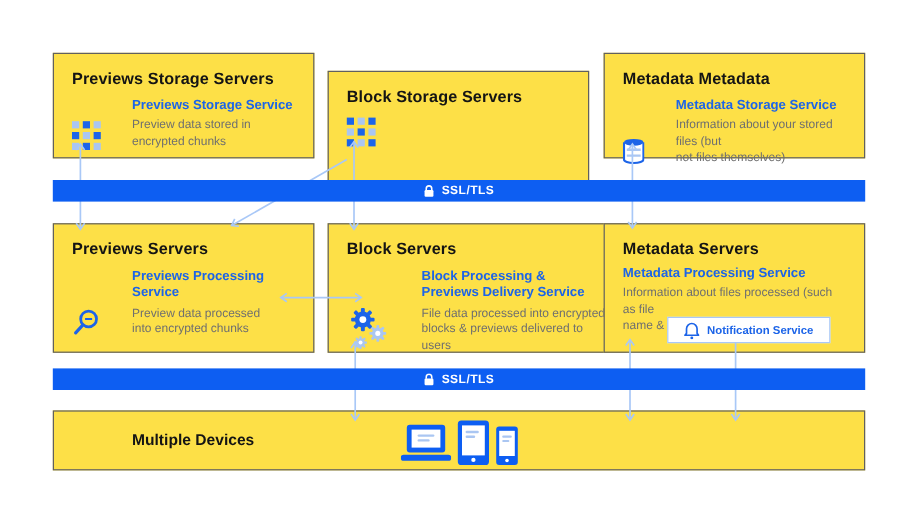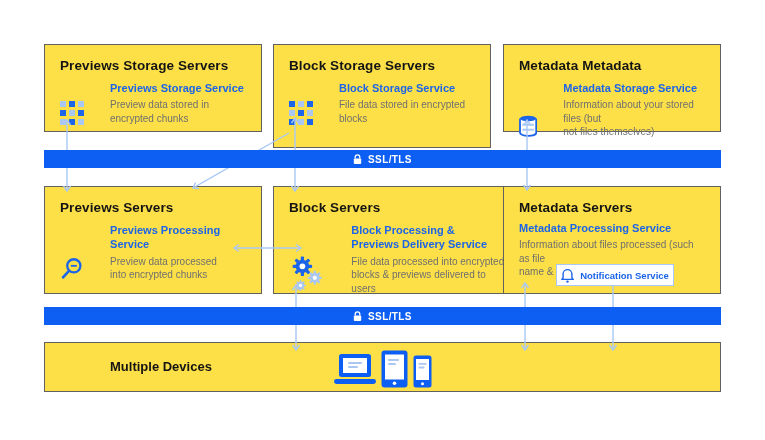--- a/index.html
+++ b/index.html
@@ -11,37 +11,37 @@
   .canvas{position:relative;width:765px;height:440px;background:#fff;overflow:hidden;}
 
   .box{position:absolute;box-sizing:border-box;border:1px solid var(--border);
        background:#fde047;padding:13px 15px;z-index:1;}
   .box h3{margin:0;font-size:13.5px;font-weight:bold;color:var(--ink);letter-spacing:.1px;}
   .row{display:flex;align-items:flex-end;gap:26px;margin-top:8px;}
   .svc{font-size:11px;font-weight:bold;color:var(--link);white-space:pre-line;line-height:1.3;}
   .desc{font-size:10px;color:var(--muted);line-height:1.35;margin-top:3px;white-space:pre-line;}
 
   .b-top1{left:44px;top:44px;width:218px;height:88px;}
-  .b-top2{left:273px;top:44px;width:218px;height:104px;}
+  .b-top2{left:273px;top:59px;width:218px;height:104px;}
   .b-top3{left:503px;top:44px;width:218px;height:88px;}
   .b-mid1{left:44px;top:186px;width:218px;height:108px;}
   .b-mid2{left:273px;top:186px;width:249px;height:108px;}
   .b-mid3{left:503px;top:186px;width:218px;height:108px;}
   .b-dev{left:44px;top:342px;width:677px;height:50px;}
 
   .ssl{position:absolute;left:44px;width:677px;height:18px;background:var(--blue);
        display:flex;align-items:center;justify-content:center;gap:6px;z-index:10;}
   .ssl span{color:#fff;font-size:10px;font-weight:bold;letter-spacing:.4px;}
   .bar1{top:150px;} .bar2{top:307px;}
 
   .grid-icon{display:grid;grid-template-columns:repeat(3,6px);grid-auto-rows:6px;gap:3px;margin-top:2px;}
   .grid-icon i{display:block;width:6px;height:6px;}
   .gi-d{background:var(--link);} .gi-l{background:var(--icon-light);}
 
-  .notif{position:absolute;left:52px;top:77px;width:118px;height:22px;box-sizing:border-box;
+  .notif{position:absolute;left:52px;top:77px;width:136px;height:22px;box-sizing:border-box;
          border:1px solid var(--arrow);display:flex;align-items:center;justify-content:center;
          gap:6px;background:#fff;}
   .notif span{font-size:9.5px;font-weight:bold;color:var(--link);}
 
   .dev-label{position:absolute;left:110px;top:359px;width:160px;text-align:left;
              font-size:13px;font-weight:bold;color:var(--ink);z-index:2;}
   .dev-icon{position:absolute;z-index:2;}
   .laptop{left:334px;top:353px;} .tablet{left:381px;top:350px;} .phone{left:413px;top:355px;}
 
   #arrows{position:absolute;left:0;top:0;z-index:5;pointer-events:none;}
@@ -81,24 +81,20 @@
       <div class="grid-icon">
         <i class="gi-d"></i>
           <i class="gi-l"></i>
           <i class="gi-d"></i>
         <i class="gi-l"></i>
           <i class="gi-d"></i>
           <i class="gi-l"></i>
         <i class="gi-d"></i>
           <i class="gi-l"></i>
           <i class="gi-d"></i>
-      </div>
-      <div>
-        <div class="svc">Block Storage Service</div>
-        <div class="desc">File data stored in encrypted blocks</div>
       </div>
     </div>
   </div>
 
   <div class="box b-top3">
     <h3>Metadata Metadata</h3>
     <div class="row">
       <svg width="22" height="26" viewBox="0 0 22 26">
         <path d="M1.2 4 v17.3 a9.8 3.6 0 0 0 19.6 0 V4" fill="#fff" stroke="var(--link)" stroke-width="2.2"></path>
         <line x1="4" y1="11.5" x2="18" y2="11.5" stroke="var(--icon-light)" stroke-width="2.4"></line>

